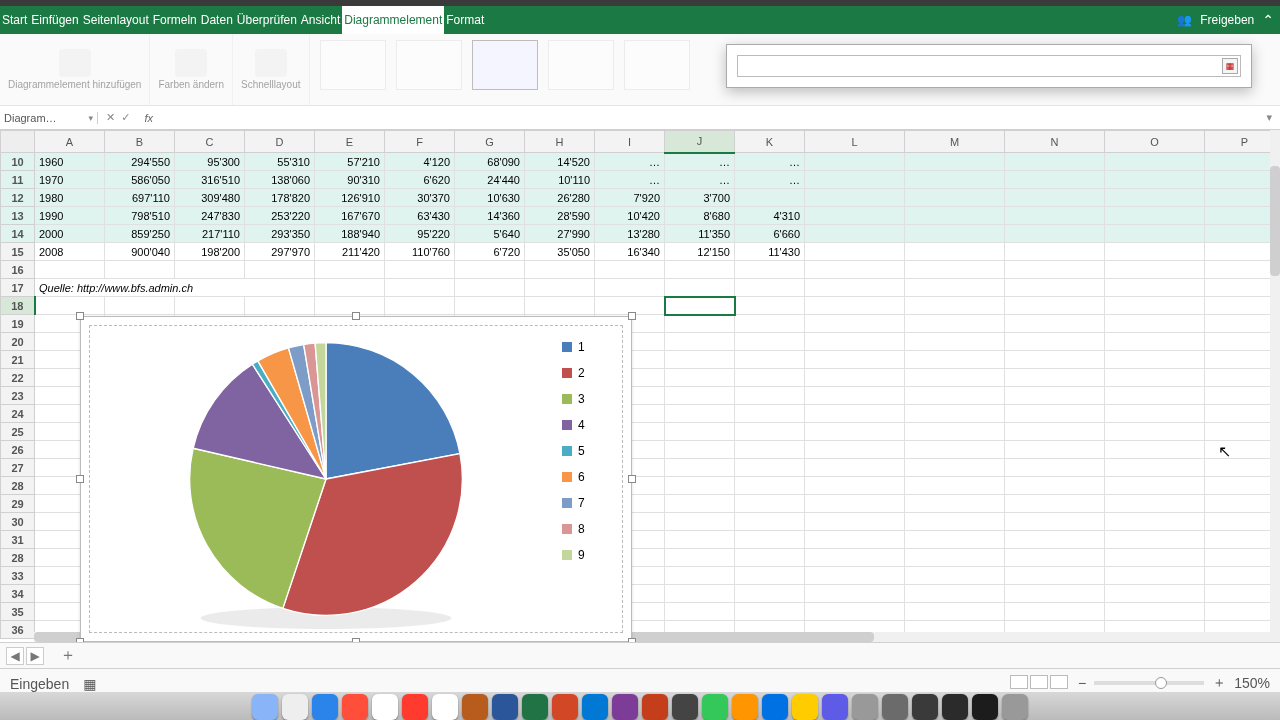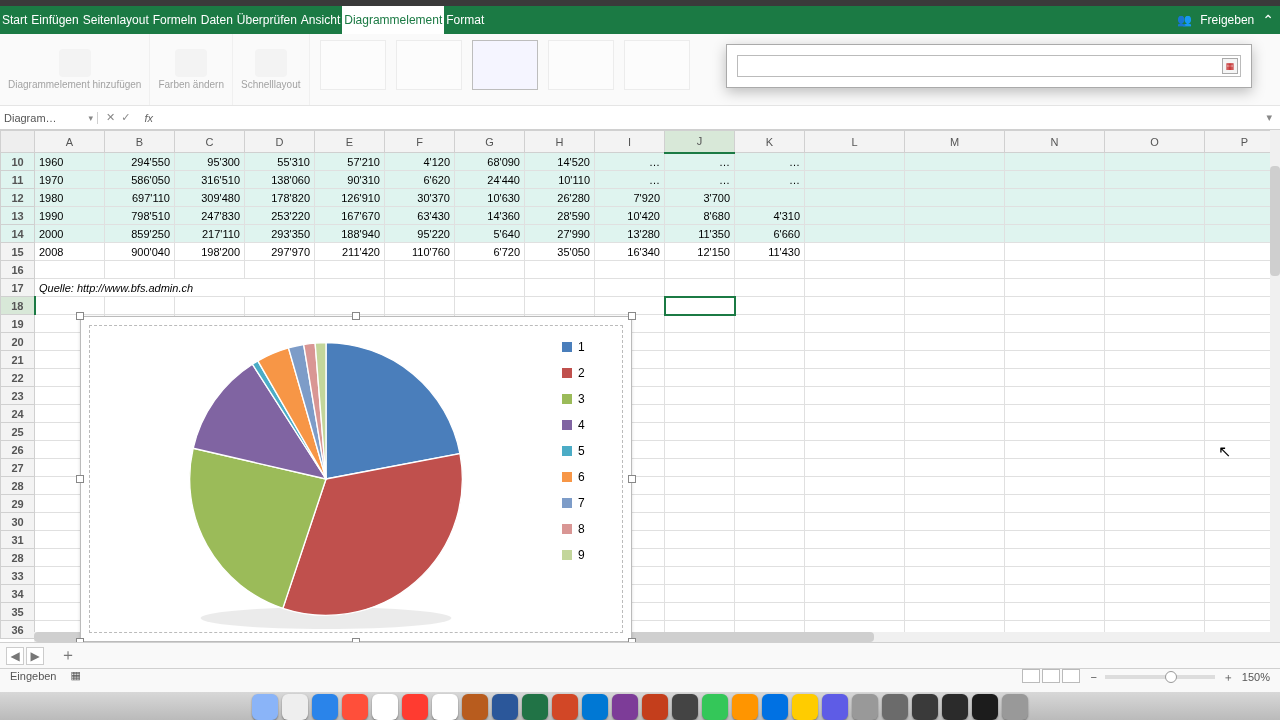--- a/index.html
+++ b/index.html
@@ -69,21 +69,21 @@
 
   
   .sheet-tabs { height:26px; border-top:1px solid #d0d0d0; background:#f9f9f9; display:flex; align-items:center; font-size:12px; }
   .nav-arrows { display:flex; gap:2px; padding:0 6px; color:#777; }
   .nav-arrows span{border:1px solid #ccc;width:18px;height:18px;display:flex;align-items:center;justify-content:center;background:#fff;}
   .stab { padding:4px 12px; border:1px solid #d0d0d0; border-bottom:none; background:#f0f0f0; margin-right:-1px; cursor:pointer;}
   .stab.active{ background:#fff; border-bottom:2px solid #1b7a44; font-weight:600; color:#1b7a44;}
   .add-sheet{ padding:0 10px; color:#777; font-size:16px; cursor:pointer;}
 
   
-  .status { height:24px; border-top:1px solid #d0d0d0; background:#f9f9f9; display:flex; align-items:flex-start; font-size:11px; color:#555; padding:0 10px; justify-content:space-between;}
+  .status { height:24px; border-top:1px solid #d0d0d0; background:#f9f9f9; display:flex; align-items:flex-end; font-size:14px; color:#555; padding:0 10px; justify-content:space-between;}
   .status .zoom{display:flex;align-items:center;gap:8px;}
   .zoom-track{width:110px;height:4px;background:#ddd;position:relative;}
   .zoom-thumb{position:absolute;left:55%;top:-4px;width:12px;height:12px;border-radius:50%;background:#fff;border:1px solid #999;}
   .view-btns span{display:inline-block;width:18px;height:14px;border:1px solid #bbb;margin-right:2px;background:#fff;}
 
   
   .dock { height:30px; background:linear-gradient(#d8d8d8,#b8b8b8); display:flex; align-items:flex-end; justify-content:center; gap:4px; padding-bottom:2px;}
   .dock .app{ width:26px;height:26px;border-radius:6px; box-shadow:0 1px 2px rgba(0,0,0,.4);}
   
   .cursor { position:absolute; left:1218px; top:442px; font-size:16px; color:#000; z-index:80;}

